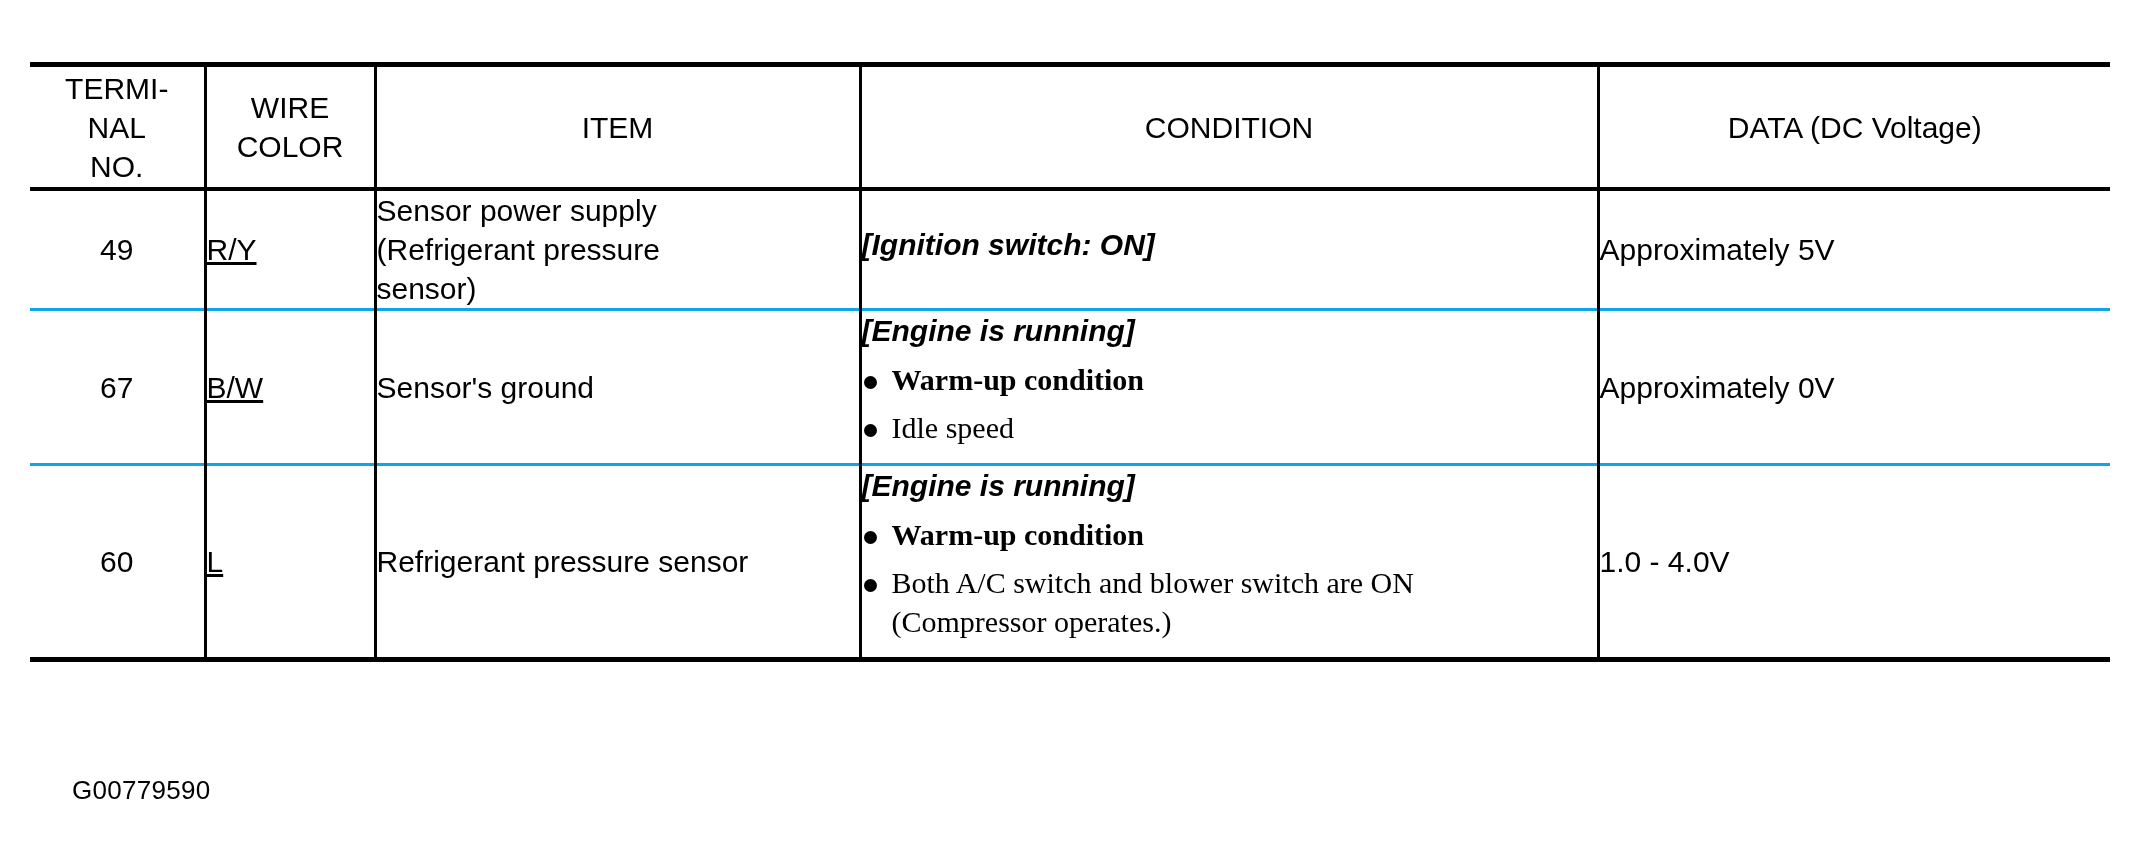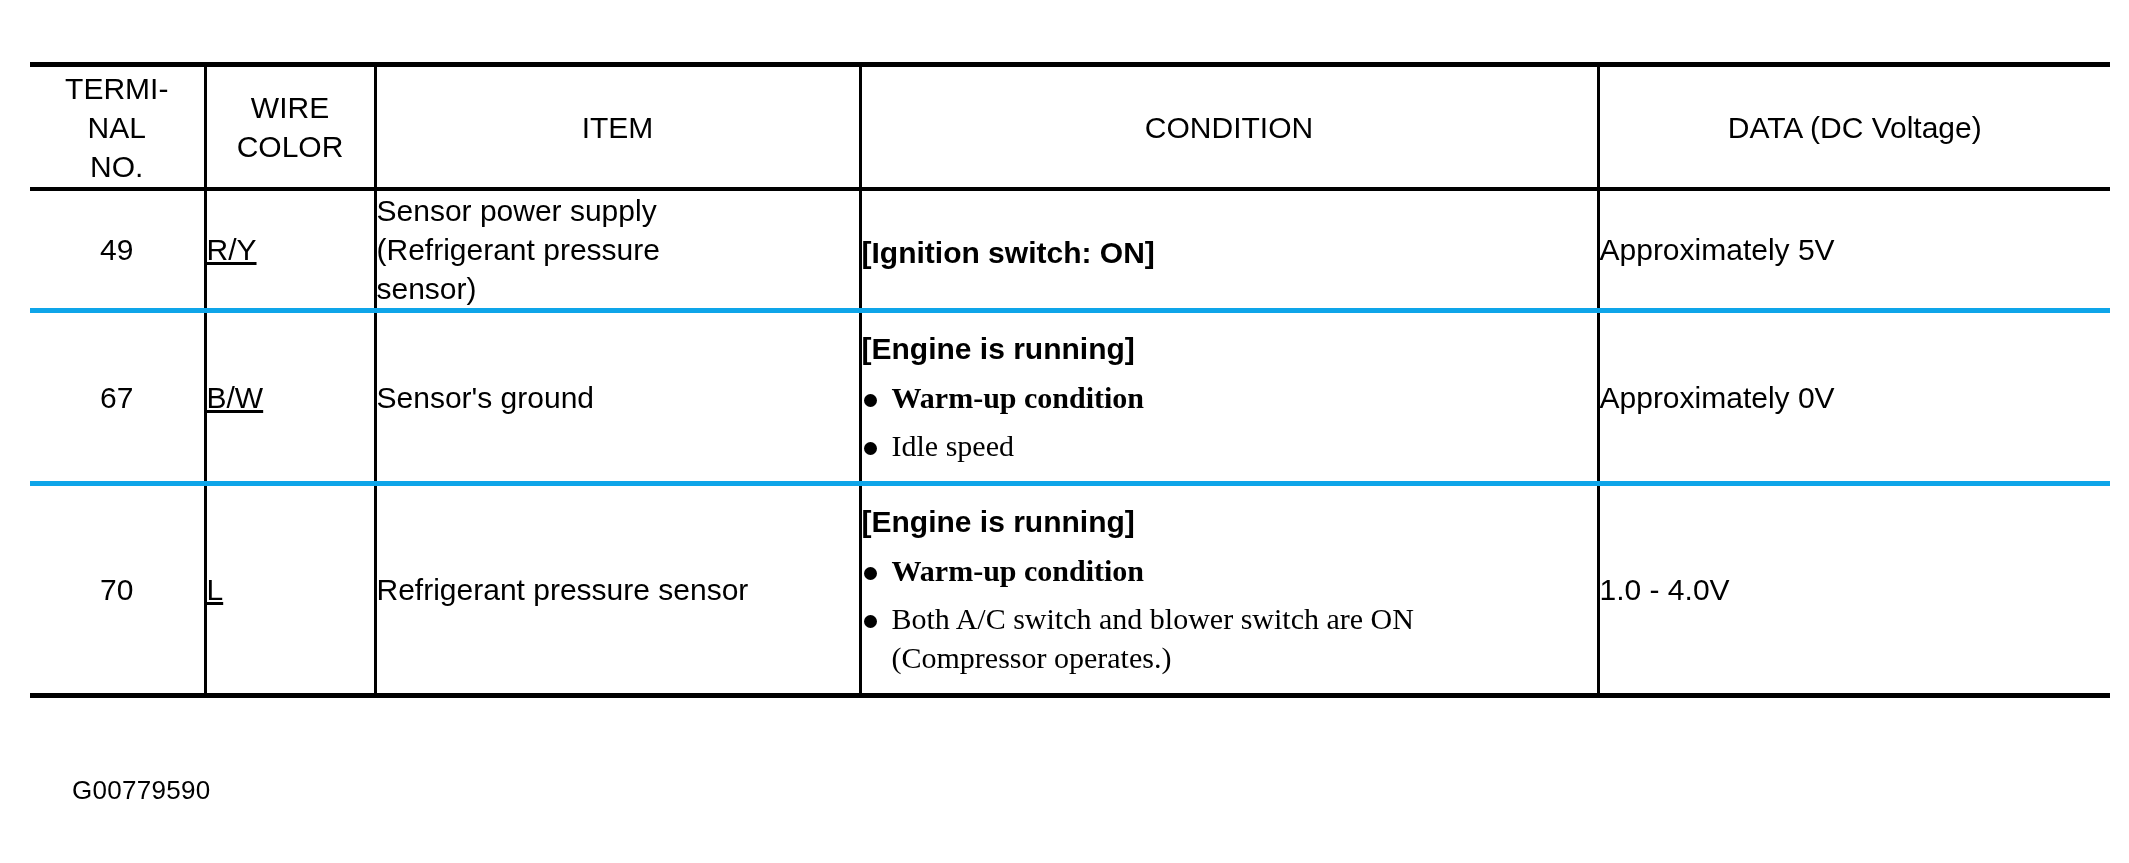--- a/index.html
+++ b/index.html
@@ -58,21 +58,21 @@
   table.term-table th:last-child,
   table.term-table td:last-child {
     border-right: none;
   }
 
   
   table.term-table thead th {
     border-bottom: 4px solid #000;
   }
   table.term-table tbody tr + tr td {
-    border-top: 5px solid #0ea5e9;
+    border-top: 3px solid #0ea5e9;
   }
 
   
   .hdr {
     text-align: center;
     padding: 16px 10px 18px 10px;
     font-size: 30px;
     line-height: 1.30;
     white-space: pre-line;
   }
@@ -107,22 +107,23 @@
     font-size: 31px;
   }
 
   .row-h1 { height: 112px; }
   .row-h2 { height: 122px; }
   .row-h3 { height: 168px; }
 
   
   .cond-head {
     font-weight: bold;
-    margin: 16px 0 10px 0;
+    margin: 0 0 10px 0;
     display: block;
+    font-style: italic;
   }
   .bullets {
     list-style: none;
     margin: 0;
     padding: 0;
     font-family: Liberation Serif, serif;
   }
   .bullets li {
     position: relative;
     padding-left: 30px;
@@ -208,21 +209,21 @@
                 <li>
                   <span class="dot"></span>
                   <span class="btext">Idle speed</span>
                 </li>
               </ul>
           </td>
           <td class="cell-data">Approximately 0V</td>
         </tr>
 
         <tr class="row-h3">
-          <td class="cell-center">70</td>
+          <td class="cell-center">60</td>
           <td class="cell-wire">L</td>
           <td class="cell-item">Refrigerant pressure sensor</td>
           <td class="cell-cond">
             <span class="cond-head">[Engine is running]</span>
             <ul class="bullets">
                 <li class="bold">
                   <span class="dot"></span>
                   <span class="btext">Warm-up condition</span>
                 </li>
                 <li>

